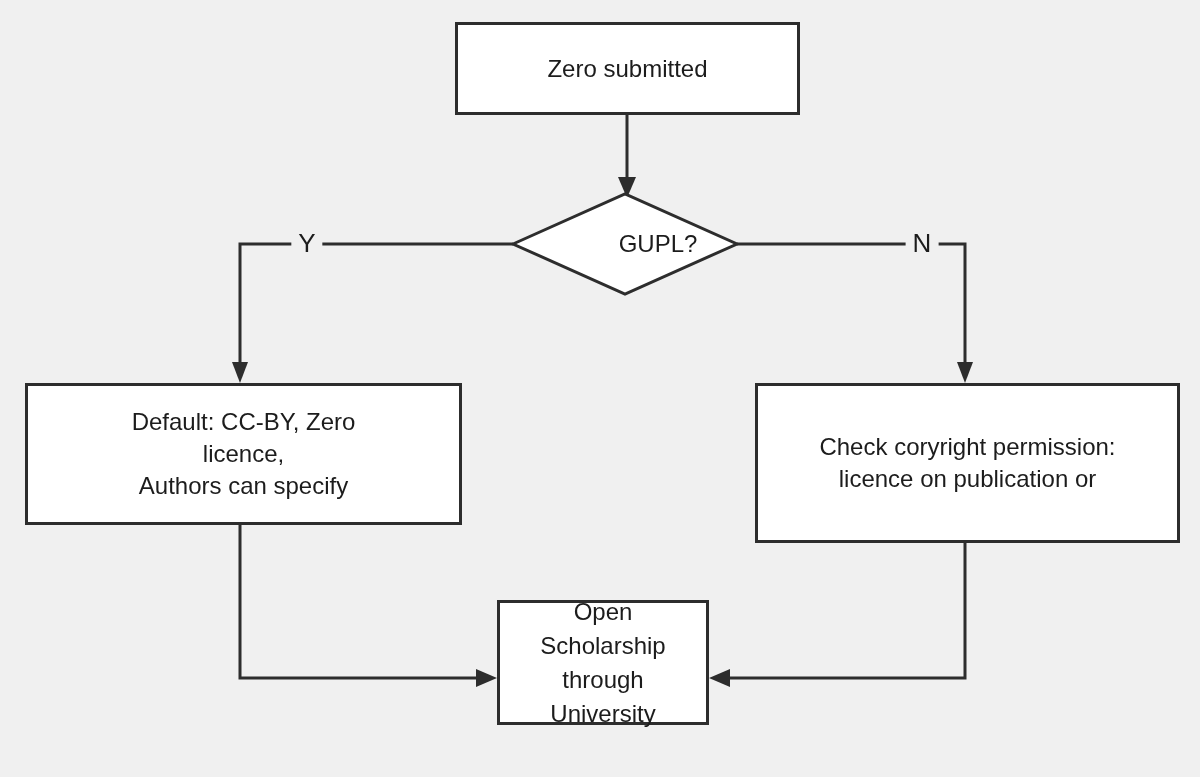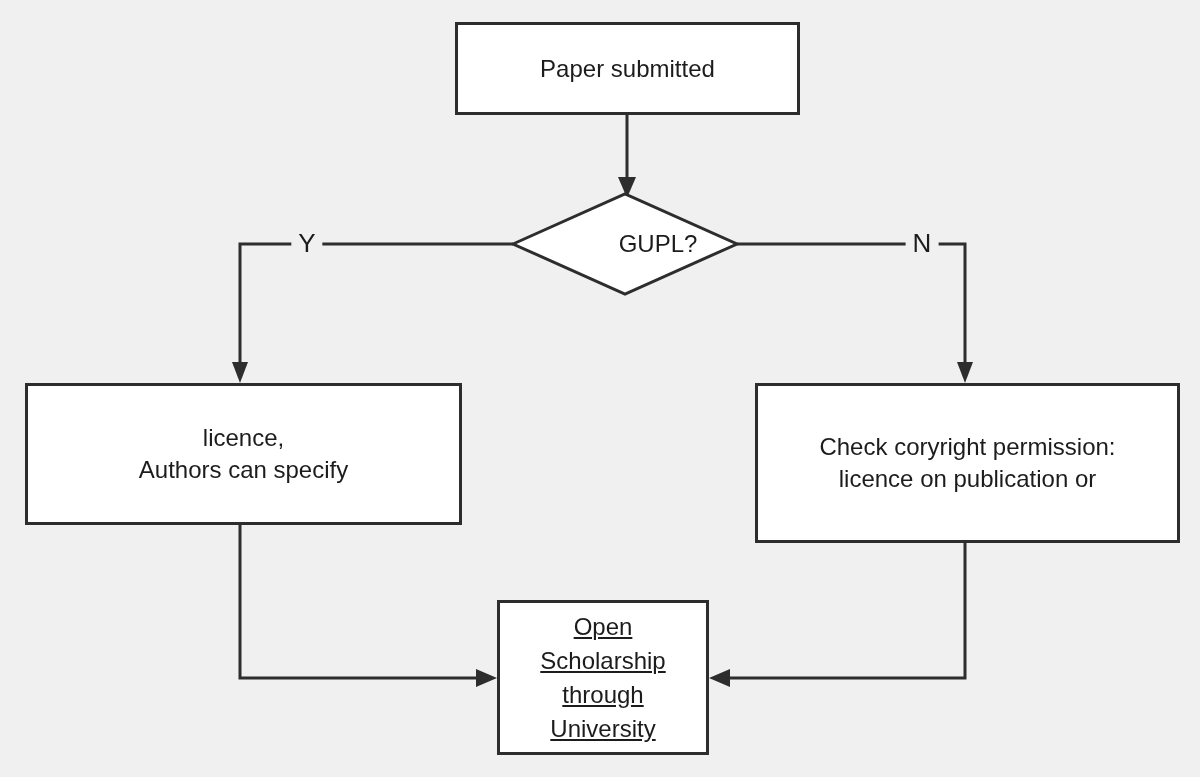--- a/index.html
+++ b/index.html
@@ -32,21 +32,21 @@
     align-items: center;
     justify-content: center;
     text-align: center;
     color: #1c1c1c;
     font-size: 24px;
     line-height: 32px;
   }
   .node-top     { left: 455px; top: 22px;  width: 345px; height: 93px; }
   .node-left    { left: 25px;  top: 383px; width: 437px; height: 142px; }
   .node-right   { left: 755px; top: 383px; width: 425px; height: 160px; }
-  .node-bottom  { left: 497px; top: 600px; width: 212px; height: 155px; line-height: 34px; text-decoration: underline; }
+  .node-bottom  { left: 497px; top: 600px; width: 212px; height: 125px; line-height: 34px; }
   .diamond-label {
     position: absolute;
     left: 625px;
     top: 244px;
     transform: translate(-50%, -50%);
     font-size: 24px;
     color: #1c1c1c;
     white-space: nowrap;
     margin-left: 33px;
   }
@@ -81,29 +81,30 @@
     <polygon points="965,383 957,362 973,362" fill="#2d2d2d"></polygon>
 
     <polyline points="240,525 240,678 478,678" fill="none" stroke="#2d2d2d" stroke-width="3"></polyline>
     <polygon points="497,678 476,669 476,687" fill="#2d2d2d"></polygon>
 
     <polyline points="965,525 965,678 728,678" fill="none" stroke="#2d2d2d" stroke-width="3"></polyline>
     <polygon points="709,678 730,669 730,687" fill="#2d2d2d"></polygon>
   </svg>
 
   <div class="node node-top">
-    <div>Paper submitted</div>
+    <div>Zero submitted</div>
   </div>
 
   <div class="diamond-label">GUPL?</div>
 
   <div class="edge-label edge-label-yes">Y</div>
   <div class="edge-label edge-label-no">N</div>
 
   <div class="node node-left">
+    <div>Default: CC-BY, Zero</div>
     <div>licence,</div>
     <div>Authors can specify</div>
   </div>
 
   <div class="node node-right">
     <div>Check coryright permission:</div>
     <div>licence on publication or</div>
   </div>
 
   <div class="node node-bottom">

